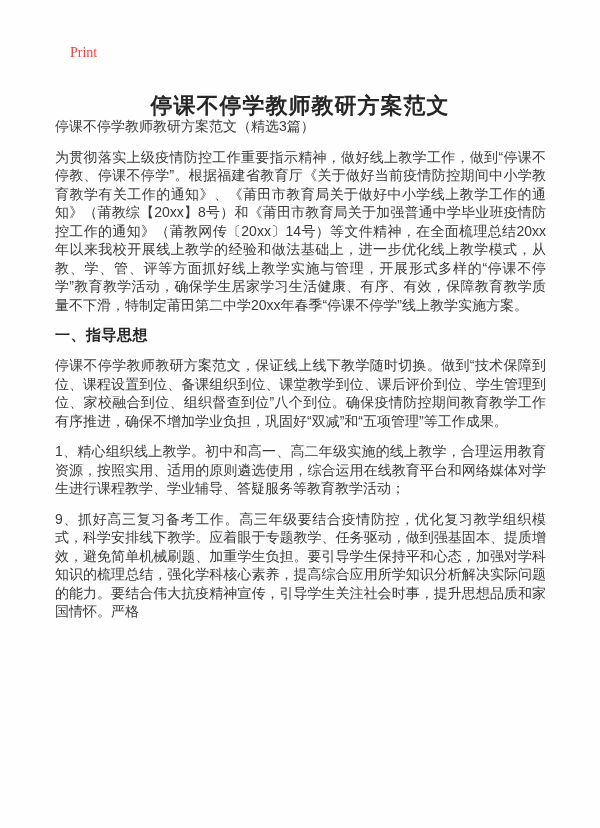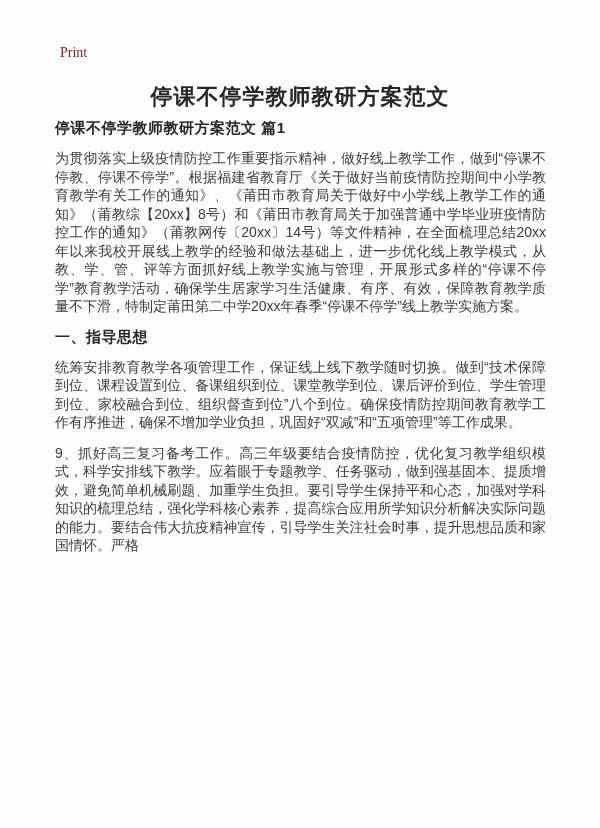--- a/index.html
+++ b/index.html
@@ -15,29 +15,29 @@
   }
   .page{
     position:relative;
     width:600px;height:828px;
     background:var(--bg);
     overflow:hidden;
     box-sizing:border-box;
   }
   .print-label{
     position:absolute;
-    left:60px;top:45px;
+    left:70px;top:45px;
     font-family:"Liberation Serif","DejaVu Serif",serif;
     font-size:14px;
-    color:#7f1d1d;
+    color:#ef4444;
   }
   .doc-title{
     position:absolute;
     top:74px;left:0;right:0;
-    margin:8px;
+    margin:17px;
     text-align:center;
     font-size:22px;
     font-weight:bold;
     letter-spacing:1px;
     color:var(--heading-text);
   }
   .content{
     position:absolute;
     left:55px;top:117px;
     width:491px;
@@ -58,19 +58,20 @@
     letter-spacing:0.5px;
   }
 </style>
 </head>
 <body>
 
 <div class="page">
   <div class="print-label">Print</div>
   <h1 class="doc-title">停课不停学教师教研方案范文</h1>
   <div class="content">
-      <h2 class="sec">停课不停学教师教研方案范文 篇1</h2>
+      <p class="para">停课不停学教师教研方案范文（精选3篇）</p>
       <p class="para">为贯彻落实上级疫情防控工作重要指示精神，做好线上教学工作，做到“停课不停教、停课不停学”。根据福建省教育厅《关于做好当前疫情防控期间中小学教育教学有关工作的通知》、《莆田市教育局关于做好中小学线上教学工作的通知》（莆教综【20xx】8号）和《莆田市教育局关于加强普通中学毕业班疫情防控工作的通知》（莆教网传〔20xx〕14号）等文件精神，在全面梳理总结20xx年以来我校开展线上教学的经验和做法基础上，进一步优化线上教学模式，从教、学、管、评等方面抓好线上教学实施与管理，开展形式多样的“停课不停学”教育教学活动，确保学生居家学习生活健康、有序、有效，保障教育教学质量不下滑，特制定莆田第二中学20xx年春季“停课不停学”线上教学实施方案。</p>
       <h2 class="sec">一、指导思想</h2>
-      <p class="para">统筹安排教育教学各项管理工作，保证线上线下教学随时切换。做到“技术保障到位、课程设置到位、备课组织到位、课堂教学到位、课后评价到位、学生管理到位、家校融合到位、组织督查到位”八个到位。确保疫情防控期间教育教学工作有序推进，确保不增加学业负担，巩固好“双减”和“五项管理”等工作成果。</p>
+      <p class="para">停课不停学教师教研方案范文，保证线上线下教学随时切换。做到“技术保障到位、课程设置到位、备课组织到位、课堂教学到位、课后评价到位、学生管理到位、家校融合到位、组织督查到位”八个到位。确保疫情防控期间教育教学工作有序推进，确保不增加学业负担，巩固好“双减”和“五项管理”等工作成果。</p>
+      <p class="para">1、精心组织线上教学。初中和高一、高二年级实施的线上教学，合理运用教育资源，按照实用、适用的原则遴选使用，综合运用在线教育平台和网络媒体对学生进行课程教学、学业辅导、答疑服务等教育教学活动；</p>
       <p class="para">9、抓好高三复习备考工作。高三年级要结合疫情防控，优化复习教学组织模式，科学安排线下教学。应着眼于专题教学、任务驱动，做到强基固本、提质增效，避免简单机械刷题、加重学生负担。要引导学生保持平和心态，加强对学科知识的梳理总结，强化学科核心素养，提高综合应用所学知识分析解决实际问题的能力。要结合伟大抗疫精神宣传，引导学生关注社会时事，提升思想品质和家国情怀。严格</p>
     </div>
 </div>
 
 </body></html>

